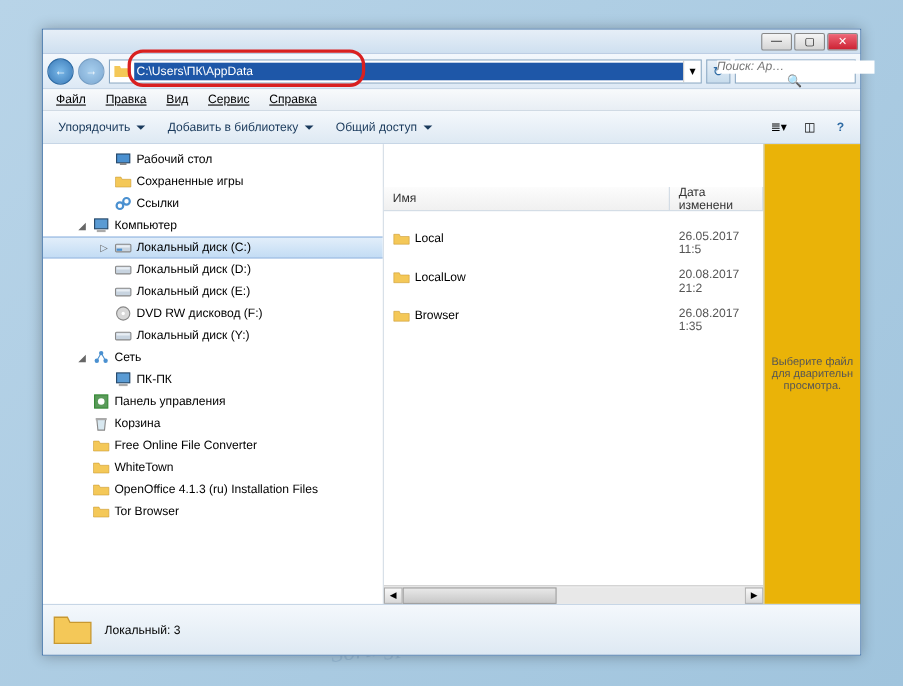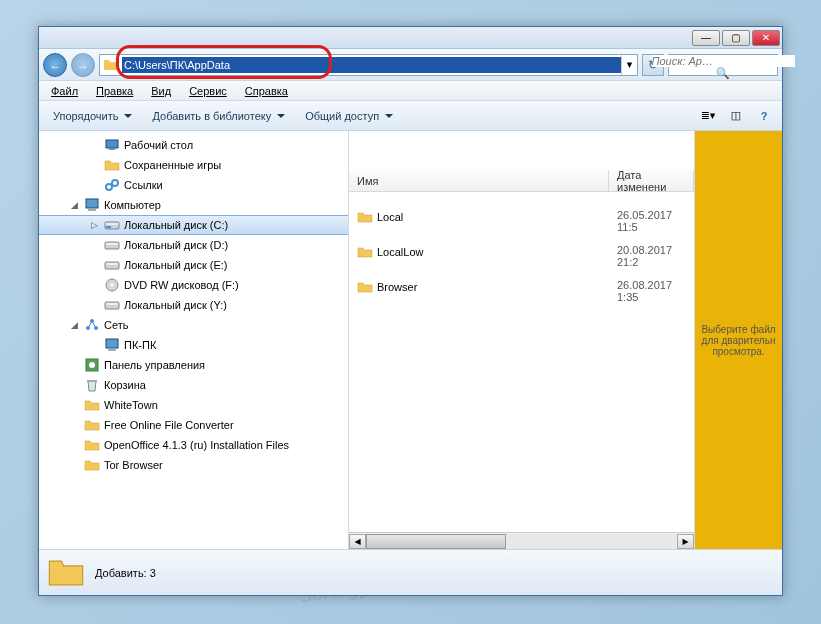--- a/index.html
+++ b/index.html
@@ -223,28 +223,28 @@
             <path d="M4 4h8l-1 10H5z" fill="#d8e8f0" stroke="#888"></path>
             <rect x="3" y="3" width="10" height="2" fill="#aaa"></rect>
           </svg>
           <span>Корзина</span>
         </div>
         <div class="tree-item" style="--indent: 30px;">
           <span class="exp"></span>
           <svg class="ti-icon" viewBox="0 0 16 16">
             <path fill="#f4c858" stroke="#c89830" stroke-width=".5" d="M1 4h5l1 2h8v7H1z"></path>
           </svg>
+          <span>Free Online File Converter</span>
+        </div>
+        <div class="tree-item" style="--indent: 30px;">
+          <span class="exp"></span>
+          <svg class="ti-icon" viewBox="0 0 16 16">
+            <path fill="#f4c858" stroke="#c89830" stroke-width=".5" d="M1 4h5l1 2h8v7H1z"></path>
+          </svg>
           <span>WhiteTown</span>
-        </div>
-        <div class="tree-item" style="--indent: 30px;">
-          <span class="exp"></span>
-          <svg class="ti-icon" viewBox="0 0 16 16">
-            <path fill="#f4c858" stroke="#c89830" stroke-width=".5" d="M1 4h5l1 2h8v7H1z"></path>
-          </svg>
-          <span>Free Online File Converter</span>
         </div>
         <div class="tree-item" style="--indent: 30px;">
           <span class="exp"></span>
           <svg class="ti-icon" viewBox="0 0 16 16">
             <path fill="#f4c858" stroke="#c89830" stroke-width=".5" d="M1 4h5l1 2h8v7H1z"></path>
           </svg>
           <span>OpenOffice 4.1.3 (ru) Installation Files</span>
         </div>
         <div class="tree-item" style="--indent: 30px;">
           <span class="exp"></span>
@@ -298,16 +298,16 @@
       </div>
     </div>
 
     <div class="preview">Выберите файл для дварительн просмотра.</div>
   </div>
 
   <div class="statusbar">
     <svg class="status-icon" viewBox="0 0 16 16">
         <path class="folder-svg" d="M1 3h5l1 2h8v8H1z" stroke="#c89830" stroke-width=".5"></path>
       </svg>
-    <span><span>Добавить:</span> <span>3</span></span>
+    <span><span>Локальный:</span> <span>3</span></span>
   </div>
 
 </div>
 
 </body></html>

